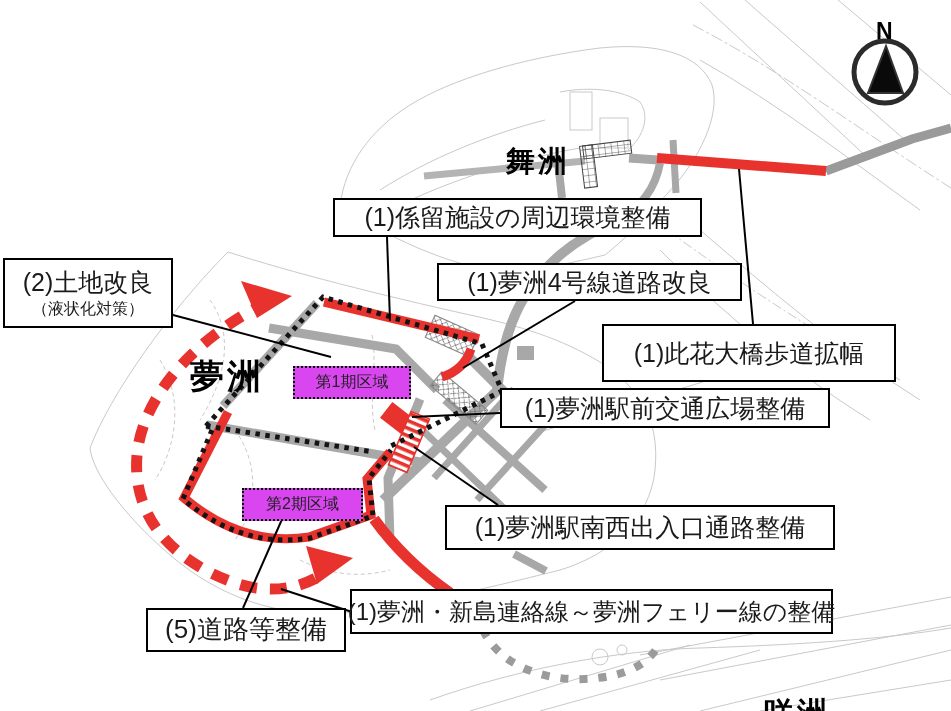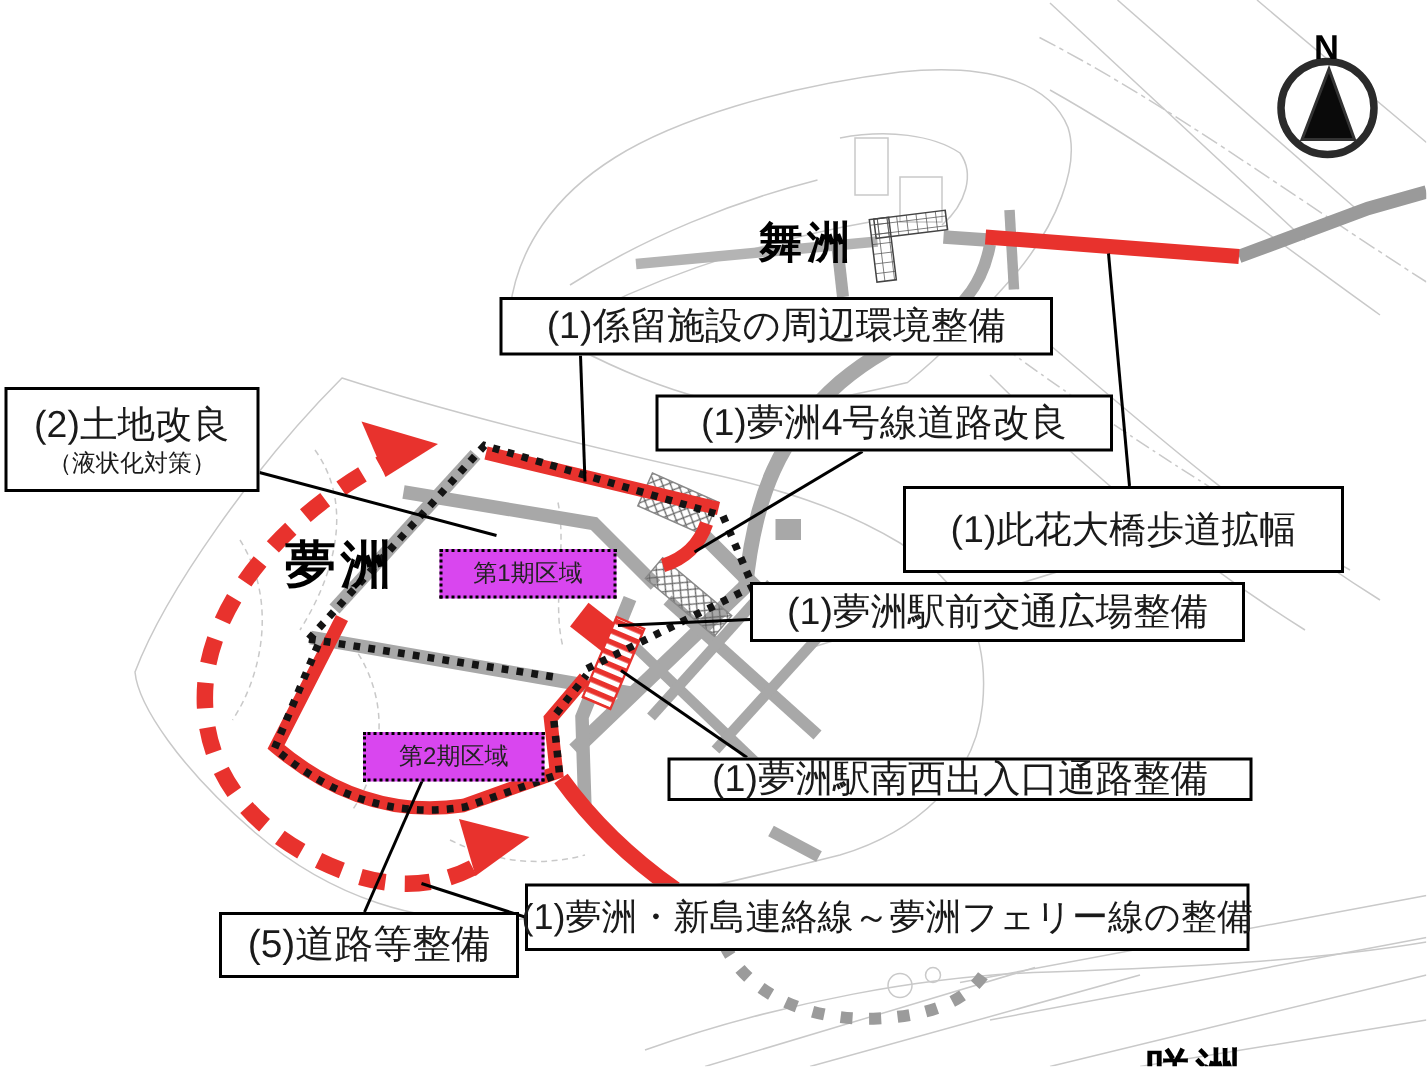--- a/index.html
+++ b/index.html
@@ -165,19 +165,19 @@
 
   <div class="callout-multi" style="left:3px;top:258px;width:170px;height:70px;">
     <div style="font-size:25px;">(2)土地改良</div>
     <div style="font-size:16px;">（液状化対策）</div>
   </div>
 
   <div class="callout" style="left:602px;top:324px;width:294px;height:58px;font-size:25px;">(1)此花大橋歩道拡幅</div>
 
   <div class="callout" style="left:500px;top:388px;width:330px;height:40px;font-size:25px;">(1)夢洲駅前交通広場整備</div>
 
-  <div class="callout" style="left:445px;top:505px;width:390px;height:29px;font-size:25px;">(1)夢洲駅南西出入口通路整備</div>
+  <div class="callout" style="left:445px;top:505px;width:390px;height:45px;font-size:25px;">(1)夢洲駅南西出入口通路整備</div>
 
   <div class="callout" style="left:146px;top:608px;width:200px;height:44px;font-size:26px;">(5)道路等整備</div>
 
   <div class="callout" style="left:350px;top:589px;width:483px;height:45px;font-size:24px;">(1)夢洲・新島連絡線～夢洲フェリー線の整備</div>
 
 </div>
 
 </body></html>

